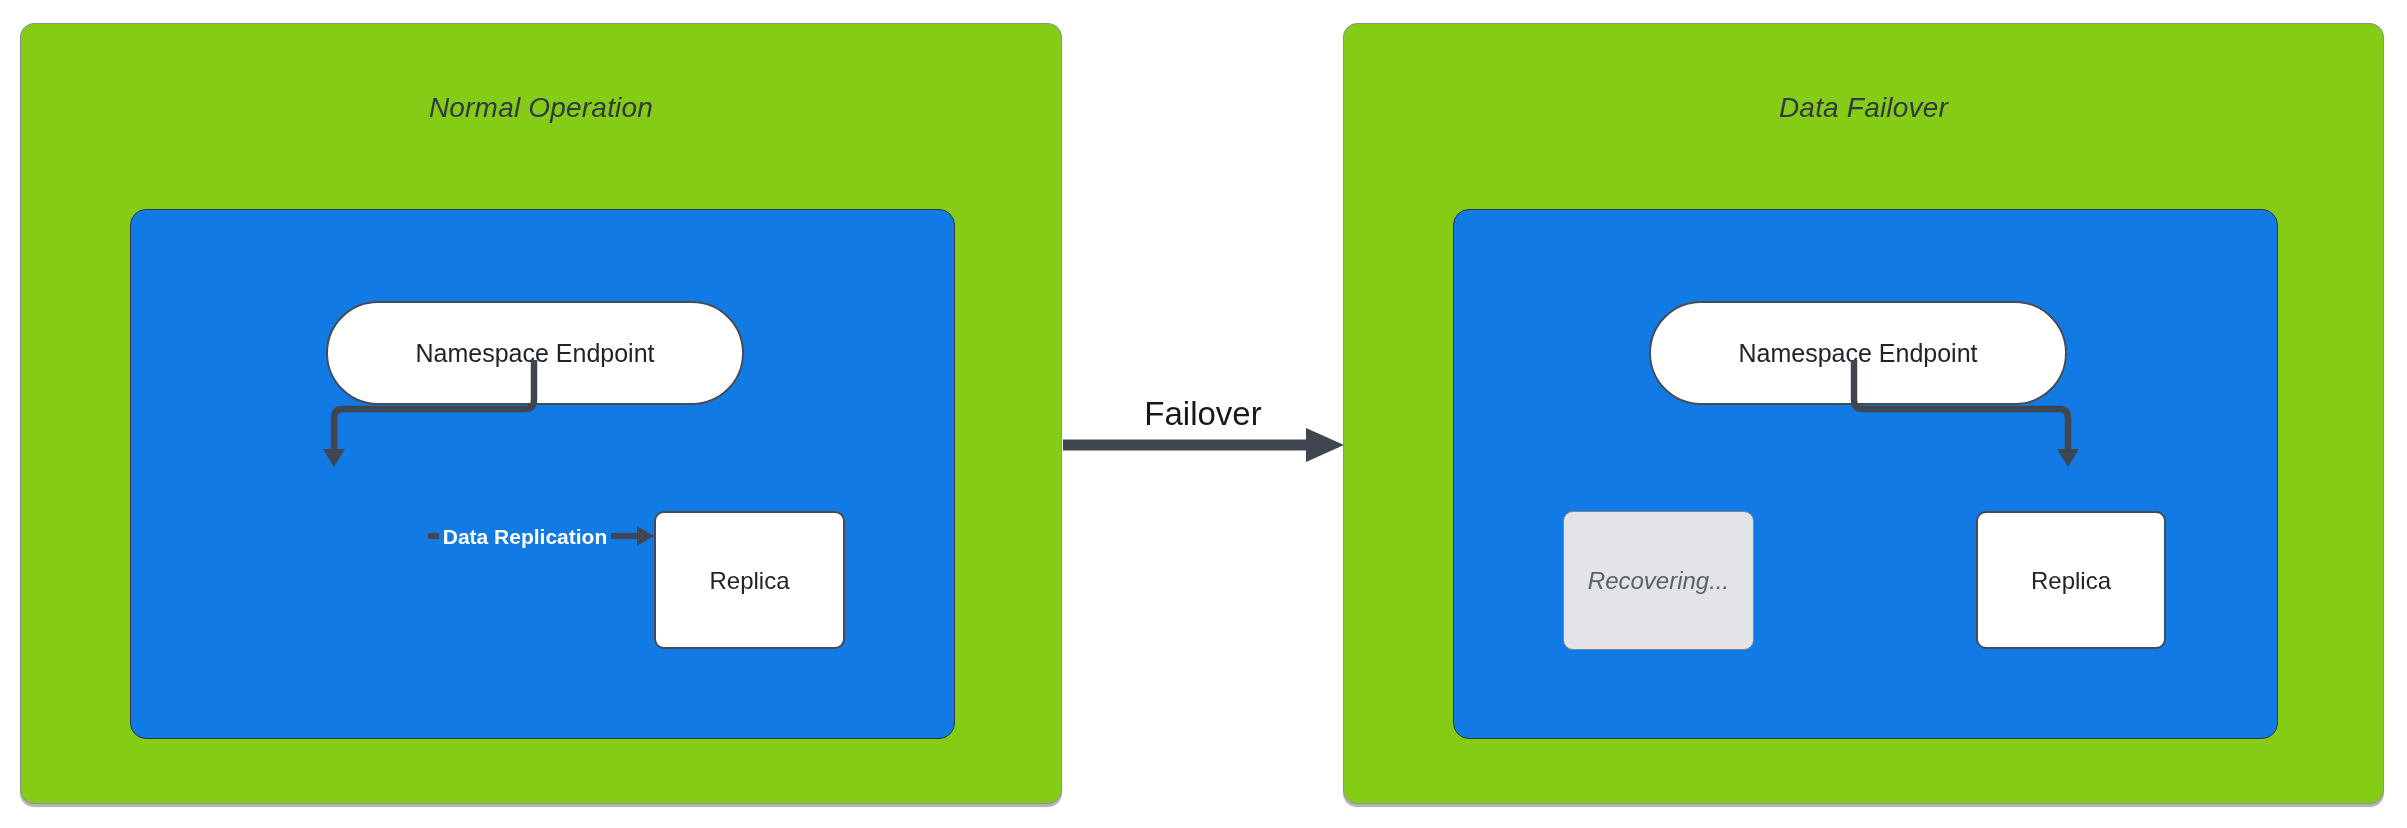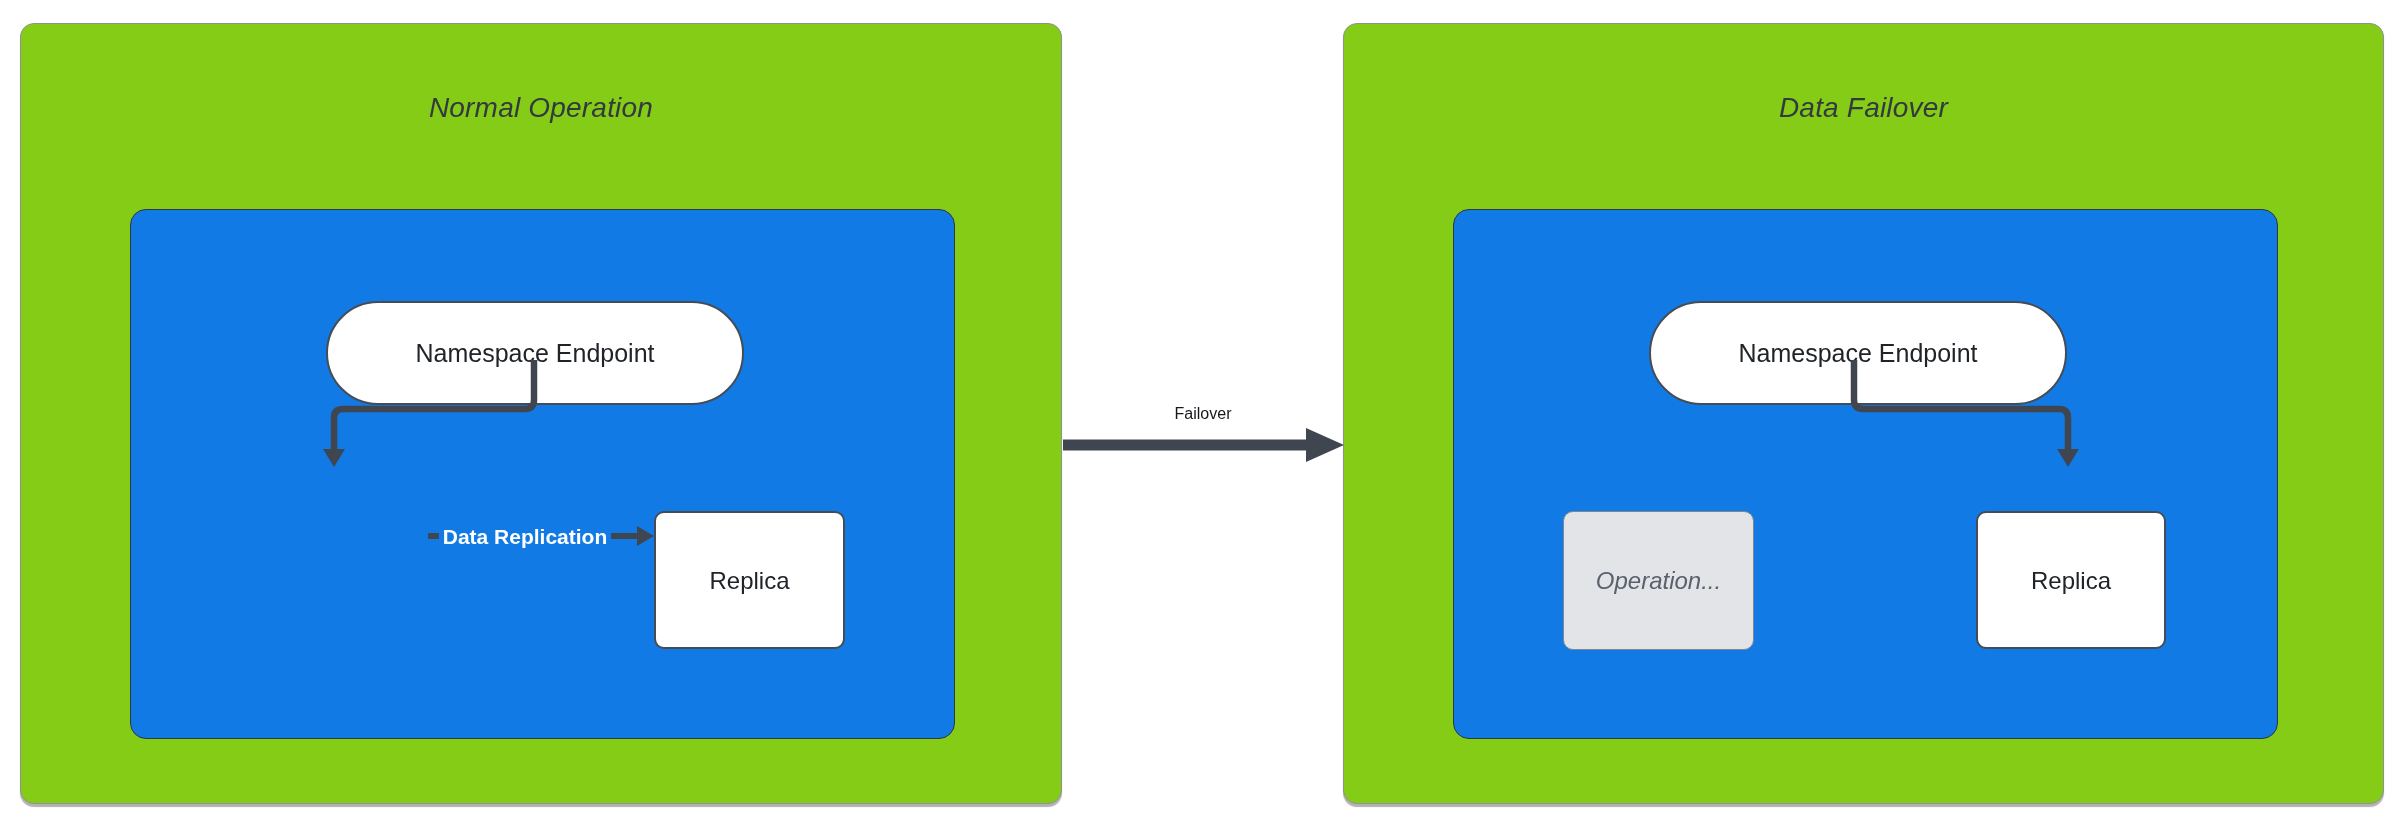--- a/index.html
+++ b/index.html
@@ -61,21 +61,21 @@
 
   .overlay{position:absolute;left:0;top:0;width:2407px;height:828px;pointer-events:none;}
 
   .edge-label{
     position:absolute;left:439px;top:522px;width:172px;height:29px;
     background:var(--blue);color:#ffffff;font-weight:bold;font-size:21px;
     line-height:29px;text-align:center;white-space:nowrap;
   }
   .failover-label{
     position:absolute;left:1103px;top:398px;width:200px;height:32px;
-    text-align:center;font-size:16px;line-height:32px;color:var(--label-text);
+    text-align:center;font-size:33px;line-height:32px;color:var(--label-text);
   }
 </style>
 </head>
 <body>
 
 <div class="canvas">
 
   <div class="panel" style="left:20px;top:23px;width:1042px;height:781px">
     <div class="panel-title">Normal Operation</div>
 
@@ -90,21 +90,21 @@
   </div>
 
   <div class="panel" style="left:1343px;top:23px;width:1041px;height:781px">
     <div class="panel-title">Data Failover</div>
 
     <div class="zone">
       <div class="node pill">
         <span>Namespace Endpoint</span>
       </div>
       <div class="node rect recovering">
-        <span>Operation...</span>
+        <span>Recovering...</span>
       </div>
       <div class="node rect replica-right">
         <span>Replica</span>
       </div>
     </div>
   </div>
 
   <svg class="overlay" viewBox="0 0 2407 828">
 
     <g>

